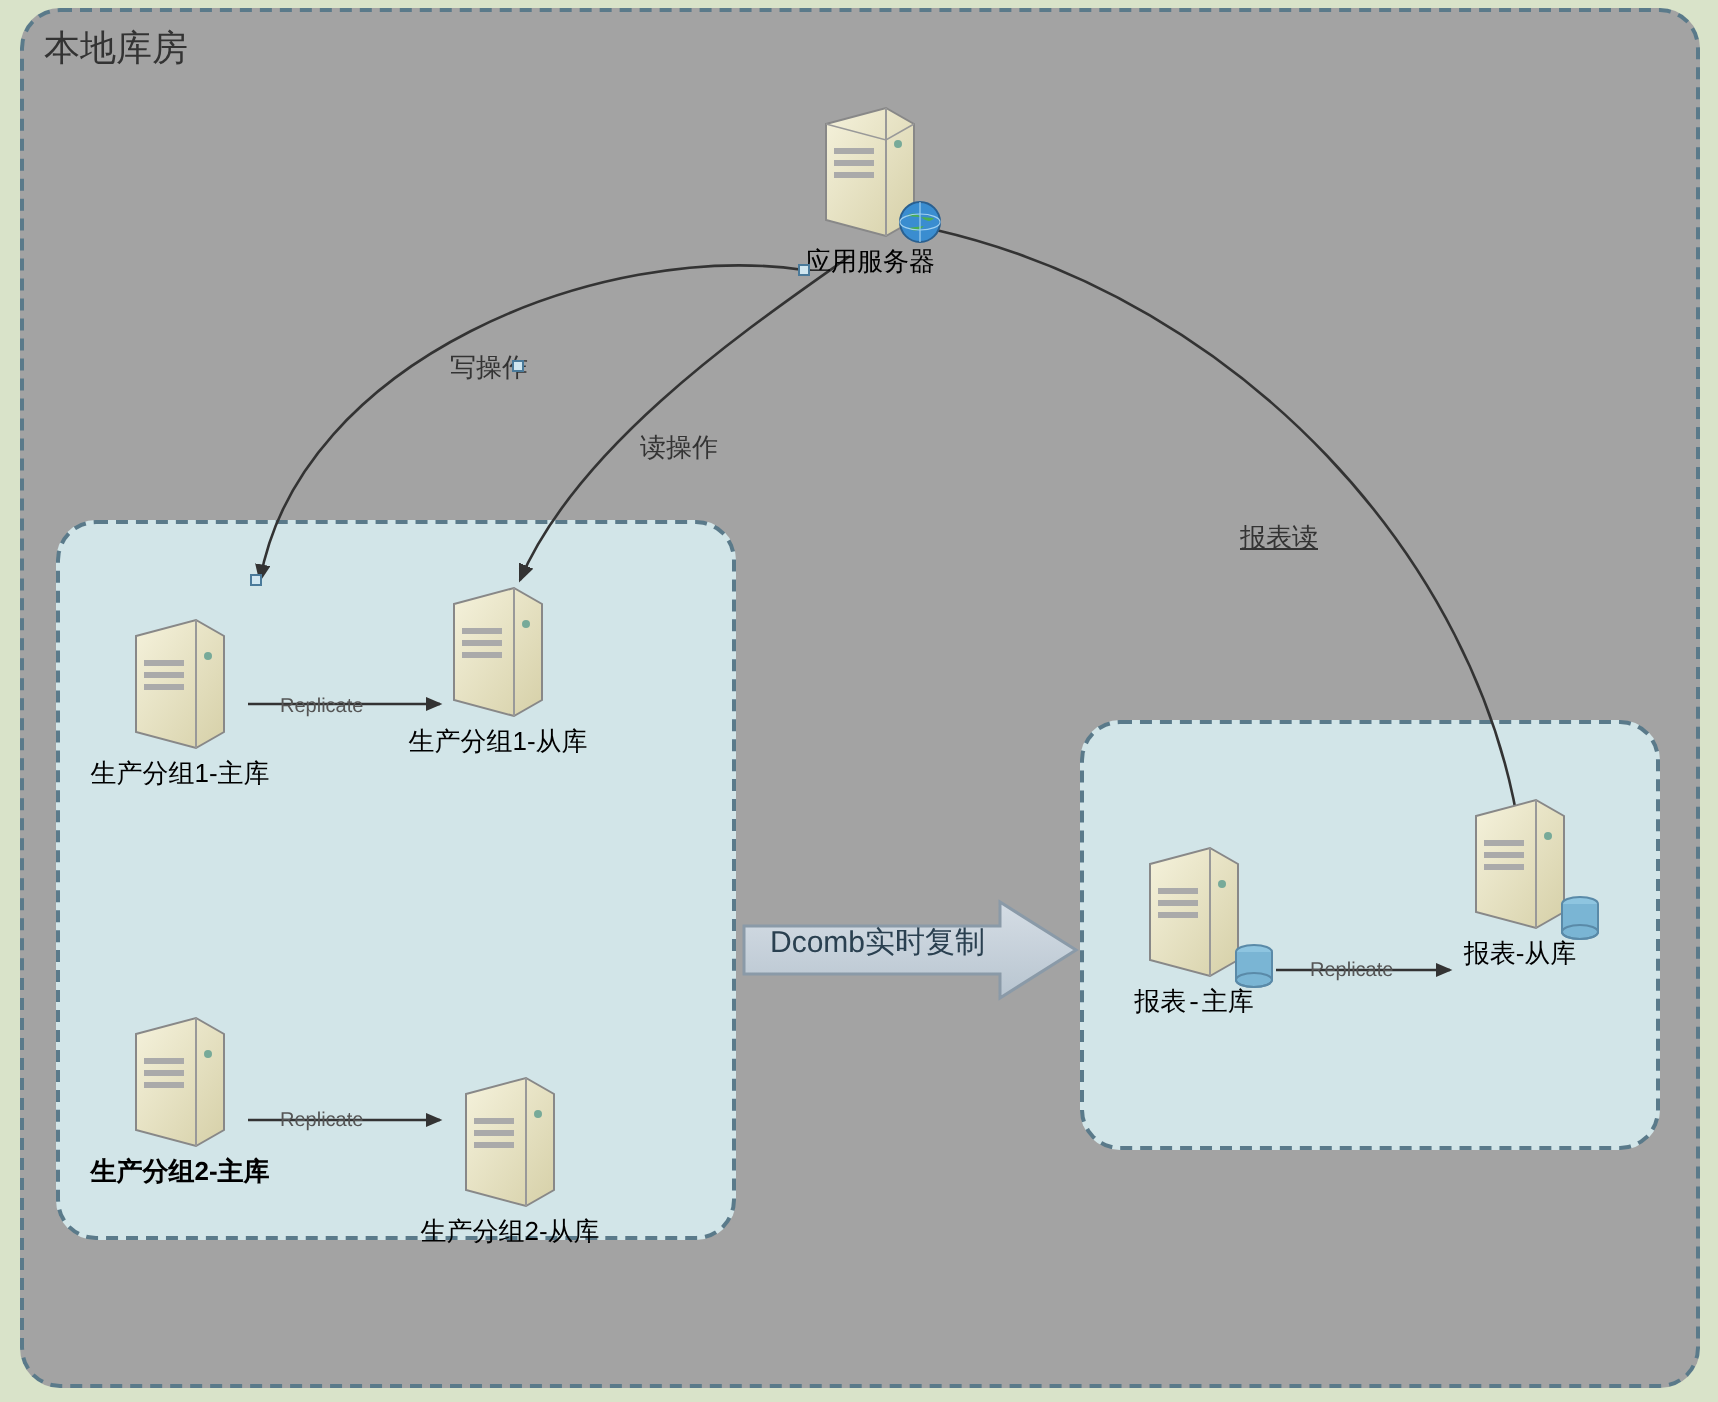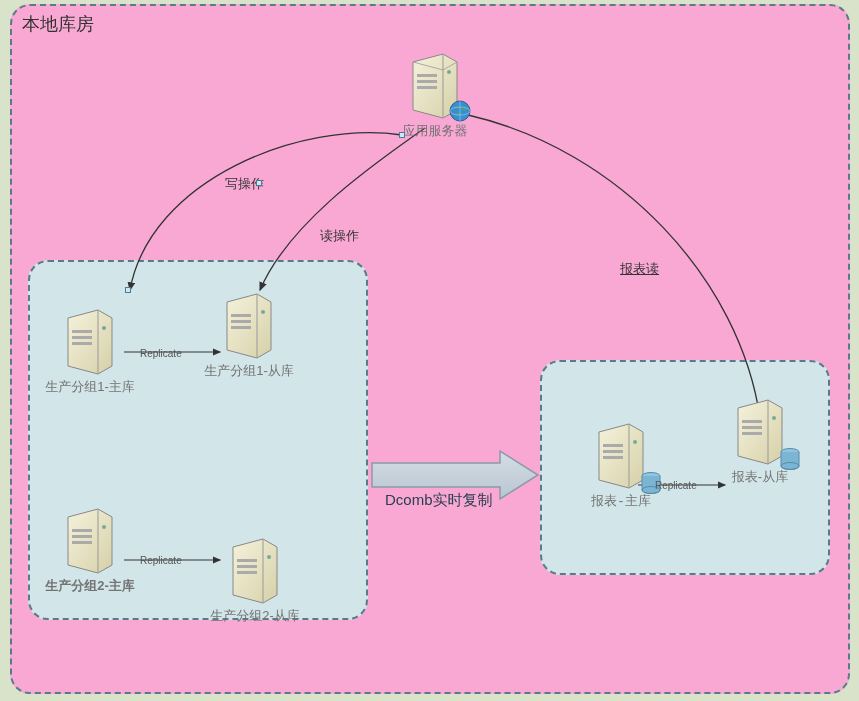--- a/index.html
+++ b/index.html
@@ -12,21 +12,21 @@
   overflow: hidden;
 }
 .outer-container {
   position: absolute;
   left: 10px;
   top: 4px;
   width: 840px;
   height: 690px;
   border: 2px dashed #5a7a8a;
   border-radius: 20px;
-  background: #f9a8d4;
+  background: #a3a3a3;
 }
 .outer-title {
   position: absolute;
   left: 10px;
   top: 6px;
   font-size: 18px;
   color: #333;
 }
 .group-box {
   position: absolute;
@@ -51,30 +51,30 @@
   width: 60px;
   height: 70px;
   text-align: center;
 }
 .server-label {
   position: absolute;
   left: -30px;
   right: -30px;
   top: 72px;
   font-size: 13px;
-  color: #737373;
+  color: #000000;
   white-space: nowrap;
   text-align: center;
 }
 .app-server { left: 405px; top: 50px; }
 .g1-master { left: 60px; top: 306px; }
 .g1-slave  { left: 219px; top: 290px; }
 .g2-master { left: 60px; top: 505px; font-weight: bold; }
 .g2-slave  { left: 225px; top: 535px; }
-.rpt-master { left: 591px; top: 420px; font-family: Liberation Mono, monospace; }
+.rpt-master { left: 567px; top: 420px; font-family: Liberation Mono, monospace; }
 .rpt-slave  { left: 730px; top: 396px; }
 
 .globe-badge {
   position: absolute;
   right: -6px;
   bottom: -2px;
   width: 22px;
   height: 22px;
 }
 .db-cylinder {
@@ -97,32 +97,32 @@
 .big-arrow {
   position: absolute;
   left: 370px;
   top: 445px;
   width: 170px;
   height: 60px;
 }
 .big-arrow-label {
   position: absolute;
   left: 385px;
-  top: 491px;
+  top: 462px;
   font-size: 15px;
   color: #2a4050;
   white-space: nowrap;
 }
 .edge-label {
   position: absolute;
   font-size: 13px;
   color: #333;
 }
 .lbl-write { left: 225px; top: 175px; }
-.lbl-read  { left: 320px; top: 227px; }
+.lbl-read  { left: 320px; top: 215px; }
 .lbl-report{ left: 620px; top: 260px; text-decoration: underline; }
 
 .anchor-sq {
   position: absolute;
   width: 6px;
   height: 6px;
   background: #cfe6f0;
   border: 1px solid #4a7a9a;
 }
 .anchor1 { left: 399px; top: 132px; }

